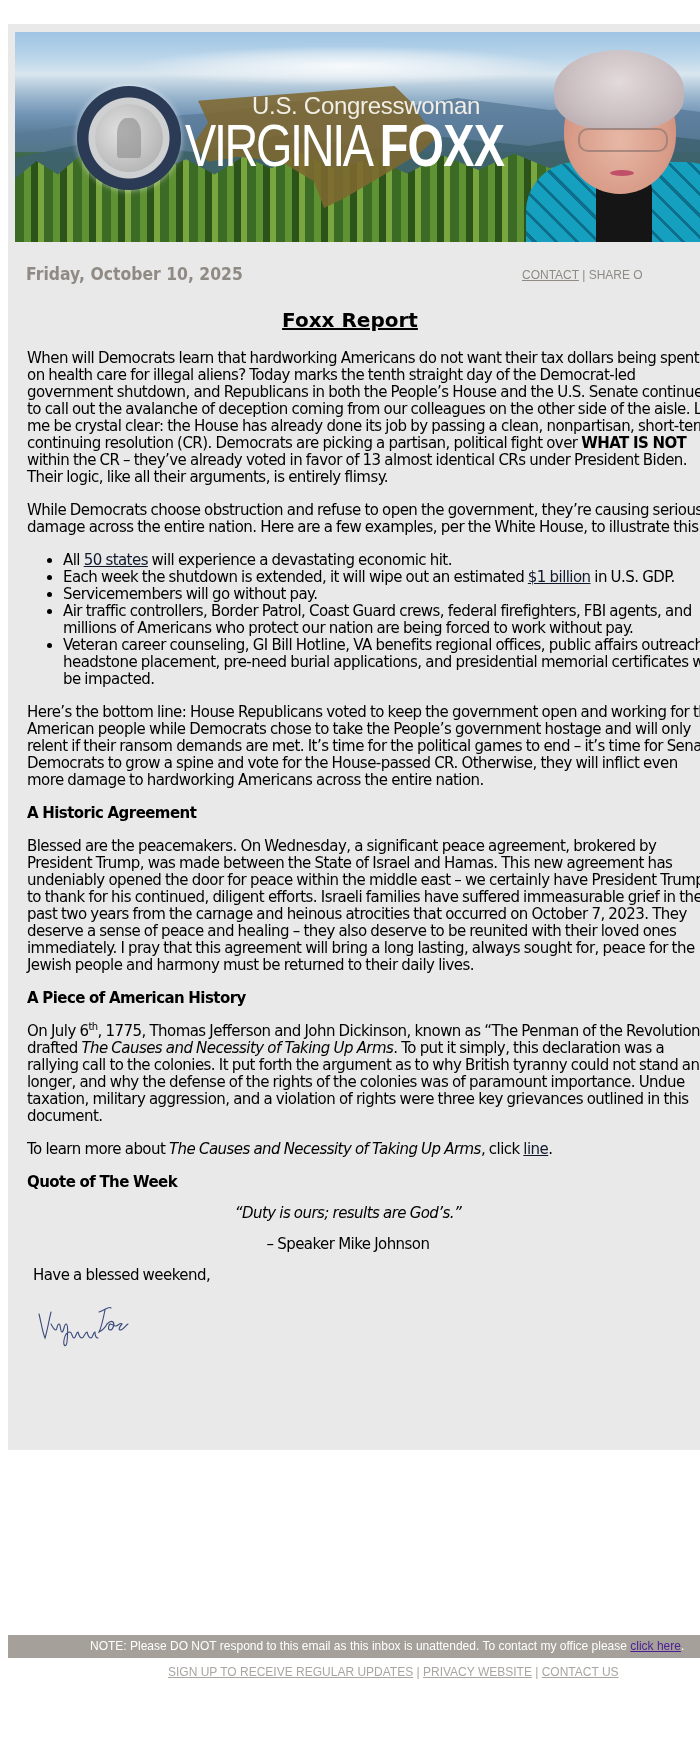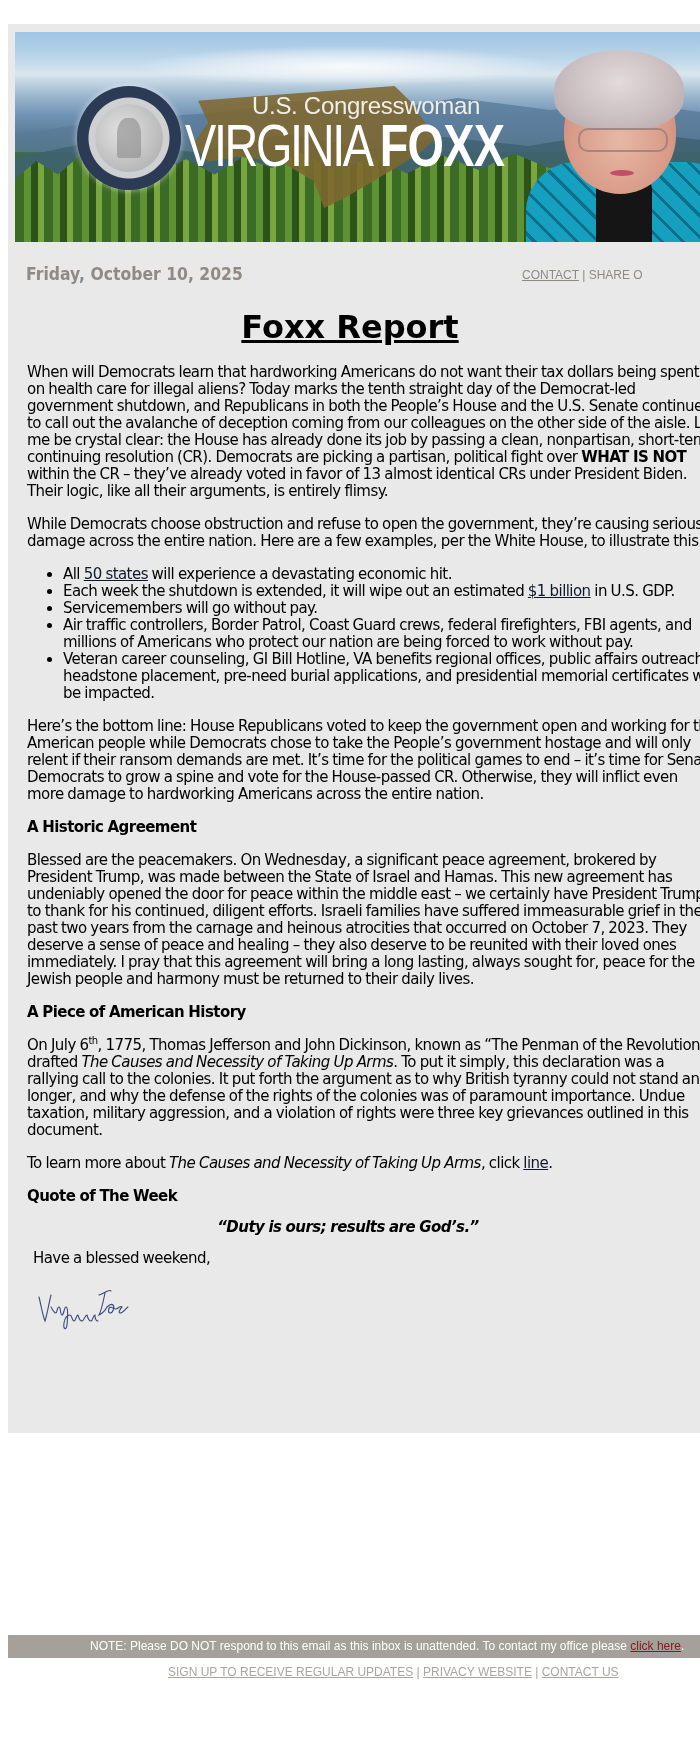--- a/index.html
+++ b/index.html
@@ -41,37 +41,37 @@
   .portrait .hair { position:absolute; left:36px; top:0; width:130px; height:80px; border-radius:50% 50% 40% 40%;
     background: radial-gradient(ellipse at 50% 40%, #e2dadb 0%, #c8bcbf 60%, #b0a3a7 100%); }
   .portrait .glasses { position:absolute; left:60px; top:78px; width:86px; height:20px; border:2px solid #9a7d76; border-radius:10px; border-top-width:2px; opacity:.8; }
   .portrait .lips { position:absolute; left:92px; top:120px; width:24px; height:6px; background:#c0506a; border-radius:50%; }
 
   .dateline { position:relative; height:70px; }
   .date { position:absolute; left:18px; top:22px; color:#8f8a83; font-size:17px; font-weight:bold; font-family:"DejaVu Sans", sans-serif; transform:scaleX(.92); transform-origin:left; }
   .toplinks { position:absolute; left:514px; top:26px; font-family:"Liberation Sans", sans-serif; font-size:12px; color:#8f8a83; white-space:nowrap; }
   .toplinks a { color:#8f8a83; text-decoration:underline; }
   .title-wrap { text-align:center; width:684px; margin-top:-4px; }
-  .title { font-size:32px; font-weight:bold; color:#000; text-decoration:underline; display:inline-block; }
+  .title { font-size:20px; font-weight:bold; color:#000; text-decoration:underline; display:inline-block; }
 
   .content { padding:18px 0 0 19px; width:690px; color:#000; font-size:15px; line-height:17px; font-family:"DejaVu Sans", sans-serif; letter-spacing:-0.55px; word-spacing:-0.5px; }
   .content p { margin:0 0 16px 0; }
   .content a { color:#0f172a; text-decoration:underline; }
   .content ul { margin:0 0 16px 0; padding-left:36px; }
   .content li { margin:0; }
   .content h3 { font-size:15px; font-weight:bold; margin:0 0 16px 0; }
-  .quote { text-align:center; width:642px; font-style:italic; margin:0 0 14px 0;font-weight:bold; }
+  .quote { text-align:center; width:642px; font-style:italic; margin:0 0 14px 0; }
   .attrib { text-align:center; width:642px; margin:0 0 14px 0; }
   .closing { margin:0 0 14px 6px; }
   .signature { margin-left:6px; height:110px; }
 
   .note-bar { position:absolute; left:8px; top:1635px; width:720px; height:23px; background:#a5a19a; color:#ffffff;
     font-family:"Liberation Sans", sans-serif; font-size:12px; line-height:23px; }
   .note-bar .txt { position:absolute; left:82px; white-space:nowrap; }
-  .note-bar a { color:#7f1d1d; text-decoration:underline; }
+  .note-bar a { color:#4c1d95; text-decoration:underline; }
   .footer-links { position:absolute; left:0; top:1665px; width:700px; text-align:center; font-family:"Liberation Sans", sans-serif; font-size:12px; color:#a9a6a1; }
   .footer-links a { color:#a9a6a1; text-decoration:underline;text-align:center; }
   .footer-links .txt { position:absolute; left:168px; white-space:nowrap; }
 </style>
 </head>
 <body>
 
 <div class="outer">
 
   <div class="banner">
@@ -126,20 +126,21 @@
     <h3>A Historic Agreement</h3>
     <p>Blessed are the peacemakers. On Wednesday, a significant peace agreement, brokered by President Trump, was made between the State of Israel and Hamas. This new agreement has undeniably opened the door for peace within the middle east – we certainly have President Trump to thank for his continued, diligent efforts. Israeli families have suffered immeasurable grief in the past two years from the carnage and heinous atrocities that occurred on October 7, 2023. They deserve a sense of peace and healing – they also deserve to be reunited with their loved ones immediately. I pray that this agreement will bring a long lasting, always sought for, peace for the Jewish people and harmony must be returned to their daily lives.</p>
 
     <h3>A Piece of American History</h3>
     <p><span>On July 6</span><sup style="font-size:10px;line-height:0">th</sup><span>, 1775, Thomas Jefferson and John Dickinson, known as “The Penman of the Revolution”, drafted </span><i>The Causes and Necessity of Taking Up Arms</i><span>. To put it simply, this declaration was a rallying call to the colonies. It put forth the argument as to why British tyranny could not stand any longer, and why the defense of the rights of the colonies was of paramount importance. Undue taxation, military aggression, and a violation of rights were three key grievances outlined in this document.</span></p>
 
     <p><span>To learn more about </span><i>The Causes and Necessity of Taking Up Arms</i><span>, click </span><a href="#">line</a><span>.</span></p>
 
     <h3 style="margin-bottom:14px">Quote of The Week</h3>
     <div class="quote">“Duty is ours; results are God’s.”</div>
+    <div class="attrib">– Speaker Mike Johnson</div>
 
     <div class="closing">Have a blessed weekend,</div>
 
     <div class="signature" title="Virginia Foxx">
       <svg width="140" height="60" viewBox="0 0 140 60">
         <path d="M6 16 C8 24,10 36,12 40 C14 34,16 22,18 14 M18 26 c2 4,3 6,5 6 c1 0,1 -6,3 -6 c2 0,1 8,3 8 c2 0,2 -8,4 -8 c2 0,2 8,1 18 c-1 6,-4 4,-3 -2 c1 -6,4 -8,6 -8 c2 0,2 6,4 6 c2 0,2 -6,4 -6 c1 4,2 6,4 6 c2 0,3 -6,5 -6 c1 4,2 6,4 6 c2 0,2 -6,4 -6 c0 3,1 6,3 6 M66 14 c6 -2,10 -6,12 -4 M72 12 c-2 10,-4 18,-6 22 c4 -2,6 -4,8 -8 c2 -2,4 -4,6 -2 c2 2,0 8,-3 8 c-2 0,-2 -4,0 -6 c2 0,4 2,6 2 c2 0,4 -4,6 -2 c-2 2,-4 6,-2 6 c3 0,5 -4,8 -6" fill="none" stroke="#3a4a7a" stroke-width="1.1" stroke-linecap="round"></path>
       </svg>
     </div>
   </div>
   <div style="height:42px"></div>

